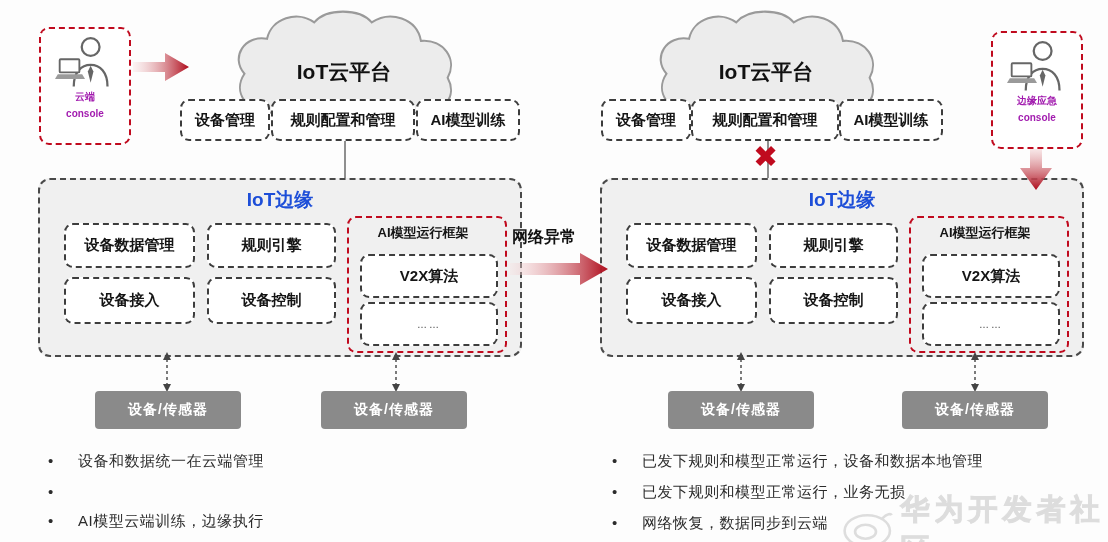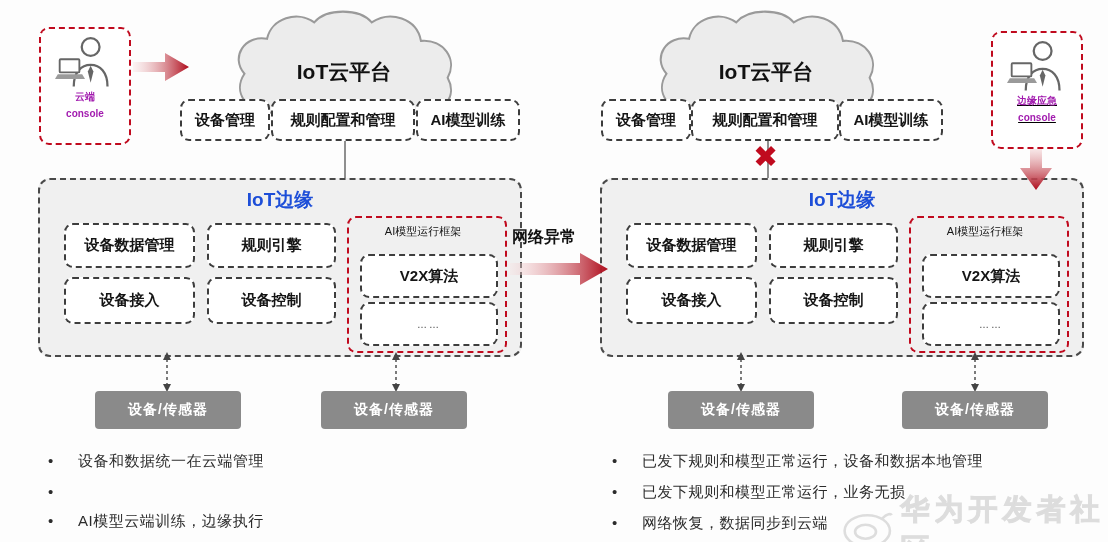--- a/index.html
+++ b/index.html
@@ -14,21 +14,21 @@
     display:flex;flex-direction:column;align-items:center;justify-content:flex-start;z-index:3;}
   .console-label{font-weight:bold;font-size:10px;line-height:17px;color:#a21caf;text-align:right;}
 
   .cloud-wrap{position:absolute;z-index:1;}
   .cloud-title{position:absolute;z-index:2;font-weight:bold;font-size:21px;color:#111;text-align:center;}
 
   .edge-container{position:absolute;border:2px dashed #4a4a4a;border-radius:12px;background:#f0f0f0;z-index:1;}
   .edge-title{position:absolute;left:0;right:0;top:7px;text-align:center;font-weight:bold;font-size:19px;color:#1d4ed8;}
 
   .gray-frame{position:absolute;border:2px dashed #c00a1e;border-radius:9px;background:transparent;z-index:2;}
-  .frame-title{position:absolute;left:0;right:8px;top:6px;text-align:center;font-weight:normal;font-size:11px;color:#151515;}
+  .frame-title{position:absolute;left:0;right:8px;top:6px;text-align:center;font-weight:bold;font-size:13px;color:#151515;}
 
   .device-box{position:absolute;background:#8a8a8a;border-radius:4px;color:#fff;display:flex;
     align-items:center;justify-content:center;font-weight:bold;font-size:14px;z-index:3;letter-spacing:1px;}
 
   .vline{position:absolute;width:2px;background:#8f8f8f;z-index:0;}
   .conn-arrow{position:absolute;z-index:2;}
 
   .mid-label{position:absolute;font-weight:bold;font-size:16px;color:#111;text-align:left;z-index:4;}
   .x-mark{position:absolute;color:#c00a1e;font-size:30px;font-weight:bold;z-index:5;line-height:1;}
 
@@ -139,21 +139,21 @@
   </svg>
   <div class="cloud-title" style="left:648px;top:58px;width:236px;">IoT云平台</div>
 
   <div class="dashed-box" style="left:601px;top:99px;width:86px;height:38px;">设备管理</div>
   <div class="dashed-box" style="left:691px;top:99px;width:144px;height:38px;">规则配置和管理</div>
   <div class="dashed-box" style="left:839px;top:99px;width:100px;height:38px;">AI模型训练</div>
 
   <div class="vline" style="left:767px;top:137px;height:41px;"></div>
   <span class="x-mark" style="left:753px;top:142px;">✖</span>
 
-  <div class="console-box" style="left:991px;top:31px;width:88px;height:114px;text-decoration:underline;">
+  <div class="console-box" style="left:991px;top:31px;width:88px;height:114px;">
     <svg width="60" height="52" viewBox="0 0 64 54" style="margin-top:7px">
       <circle cx="38" cy="11" r="9.5" fill="#fff" stroke="#666" stroke-width="2.4"></circle>
       <path d="M20 53 C20 38 28 30 38 30 C48 30 56 38 56 53" fill="#fff" stroke="#666" stroke-width="2.4"></path>
       <path d="M38 31 L35 37 L38 49 L41 37 Z" fill="#666"></path>
       <rect x="5" y="24" width="21" height="14" rx="1" fill="#fff" stroke="#666" stroke-width="2"></rect>
       <path d="M3 40 L29 40 L32 45 L0 45 Z" fill="#9a9a9a"></path>
     </svg>
     <div class="console-label">边缘应急</div>
     <div class="console-label">console</div>
   </div>

